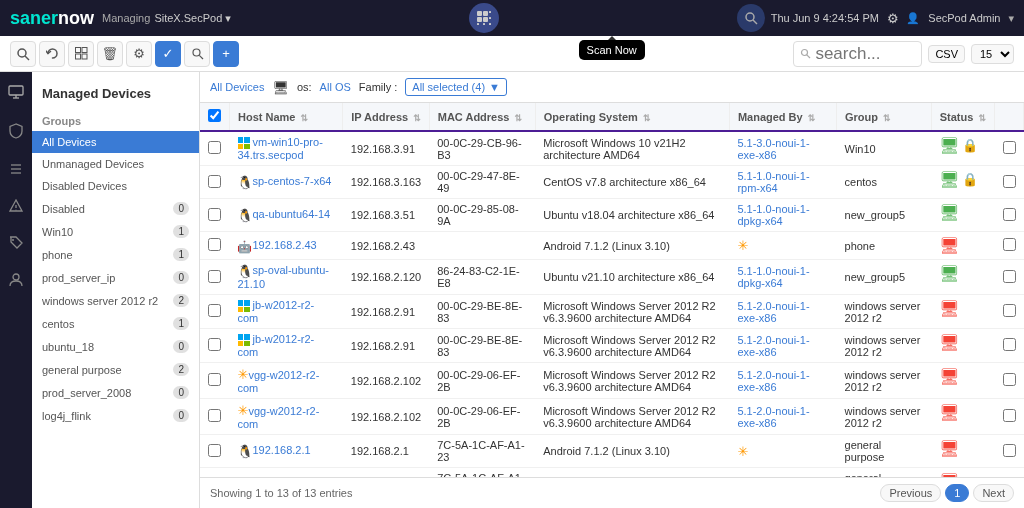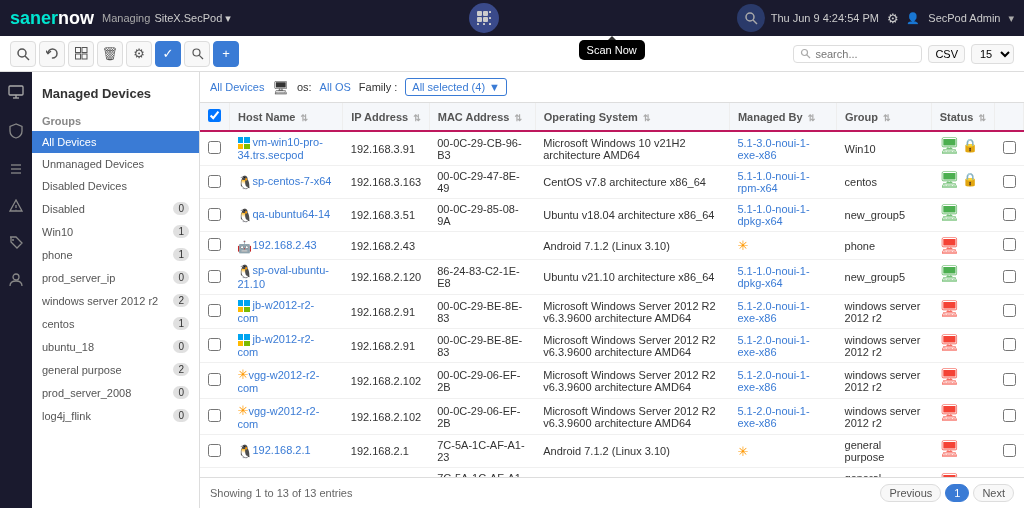--- a/index.html
+++ b/index.html
@@ -34,21 +34,21 @@
       width: 26px; height: 26px; border: 1px solid #ddd; border-radius: 4px;
       background: #f8f8f8; cursor: pointer; display: flex; align-items: center;
       justify-content: center; font-size: 13px; color: #555;
     }
     .toolbar-btn.active { background: #3a7bd5; color: #fff; border-color: #3a7bd5; }
     .toolbar-right { display: flex; align-items: center; gap: 6px; margin-left: auto; }
     .search-box {
       display: flex; align-items: center; border: 1px solid #ddd; border-radius: 4px;
       padding: 2px 6px; background: #fff; gap: 4px;
     }
-    .search-box input { border: none; outline: none; font-size: 11px; width: 100px; }
+    .search-box input { border: none; outline: none; font-size: 17px; width: 100px; }
     .export-btn {
       border: 1px solid #ddd; border-radius: 4px; padding: 2px 6px;
       background: #f8f8f8; cursor: pointer; font-size: 11px;
     }
     .page-size-select {
       border: 1px solid #ddd; border-radius: 4px; padding: 2px 4px;
       font-size: 11px; background: #f8f8f8; cursor: pointer;
     }
 
     
@@ -97,21 +97,21 @@
       border: 1px solid #3a7bd5; border-radius: 3px; padding: 2px 6px;
       color: #3a7bd5; cursor: pointer; background: #fff; display: flex;
       align-items: center; gap: 4px; font-size: 11px;
     }
 
     
     .table-container { flex: 1; overflow-y: auto; background: #fff; }
 
     table { width: 100%; border-collapse: collapse; font-size: 11px; }
     thead th {
-      background: #f5f7fa; border-bottom: 2px solid #be185d; border-right: 1px solid #eee;
+      background: #f5f7fa; border-bottom: 2px solid #4c1d95; border-right: 1px solid #eee;
       padding: 6px 8px; text-align: left; font-weight: bold; color: #555;
       white-space: nowrap; position: sticky; top: 0; z-index: 10;
     }
     thead th .sort-icon { color: #aaa; font-size: 9px; margin-left: 2px; }
     tbody tr { border-bottom: 1px solid #f0f0f0; }
     tbody td { padding: 4px 8px; color: #333; vertical-align: middle; }
     .td-link { color: #3a7bd5; cursor: pointer; }
     .status-green { color: #4caf50; font-size: 16px; }
     .status-red { color: #f44336; font-size: 16px; }
     .lock-icon { color: #4caf50; font-size: 13px; }

